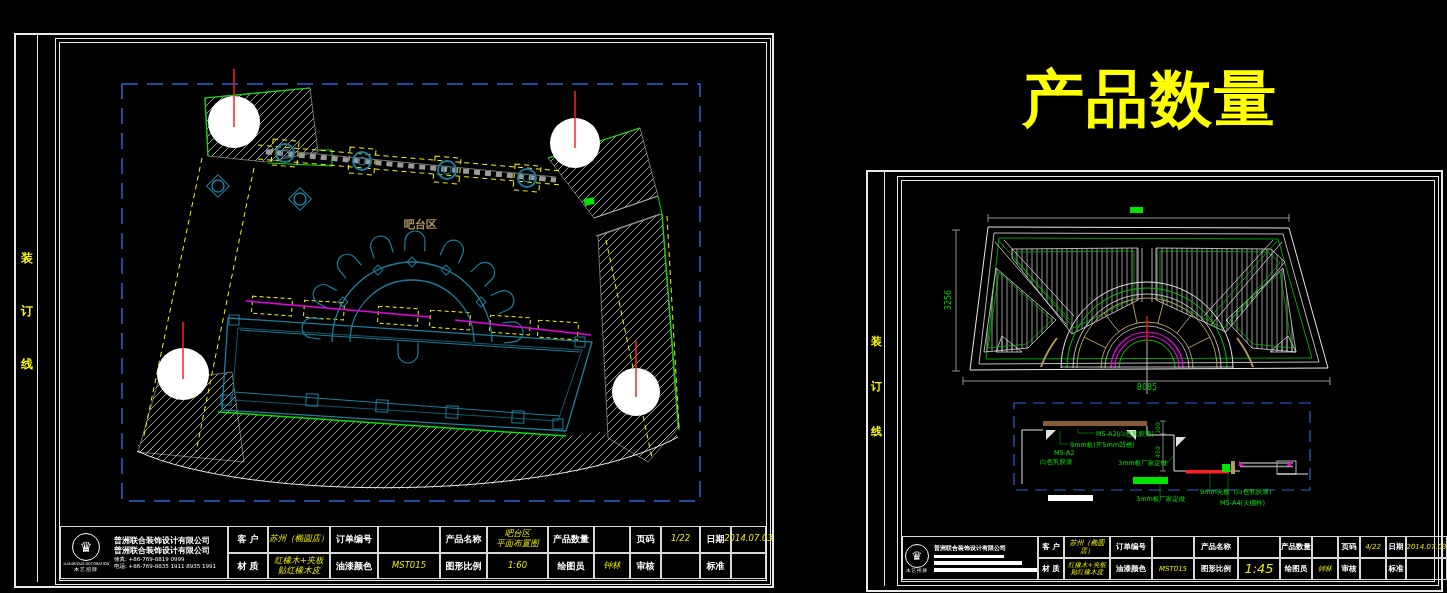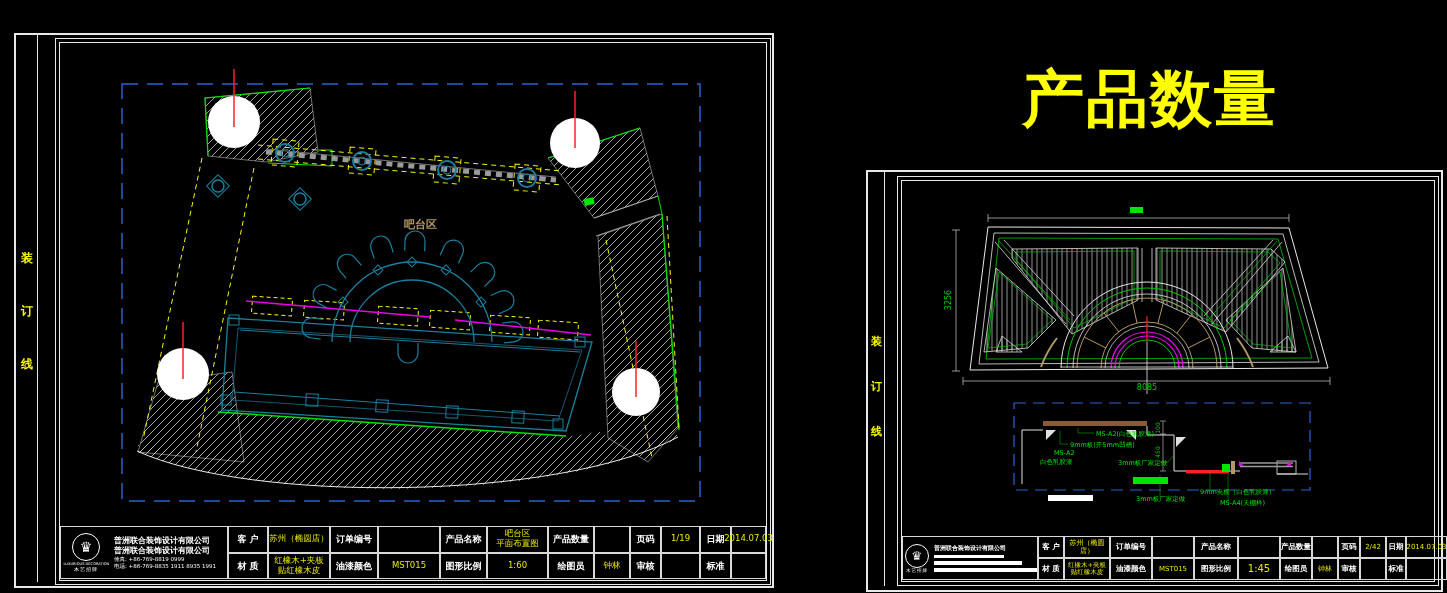--- a/index.html
+++ b/index.html
@@ -20,21 +20,21 @@
   .logo-col{display:flex;flex-direction:column;align-items:center;width:46px;}
   .logo-circle{border:1.5px solid #fff;border-radius:50%;display:flex;align-items:center;justify-content:center;color:#fff;}
   .logo-cap{font-size:4px;white-space:nowrap;transform:scale(.9);color:#fff;}
   .logo-sub{font-size:5px;color:#fff;letter-spacing:1px;}
   .co-col{display:flex;flex-direction:column;justify-content:center;line-height:1.25;}
   .co-name{font-size:8px;font-weight:bold;white-space:nowrap;}
   .co-tel{font-size:5.5px;white-space:nowrap;}
   .tb-grid{display:grid;}
   .tb-grid>div{outline:1px solid #d8d8d8;outline-offset:-1px;display:flex;align-items:center;justify-content:center;text-align:center;line-height:1.15;}
   .tb-label{font-size:9px;font-weight:bold;color:#fff;}
-  .tb-value{font-size:8.5px;color:#e8e800;white-space:pre-line;}
+  .tb-value{font-size:8.5px;color:#e8e800;white-space:pre-line;font-style:italic;}
   .redbar{background:#fff;}
 </style>
 </head>
 <body>
 
 <div class="abs sheet-outer" style="left:14px;top:33px;width:756px;height:551px;"></div>
 <div class="abs vline" style="left:37px;top:35px;height:547px;"></div>
 <div class="abs frame" style="left:55px;top:38px;width:714px;height:545px;"></div>
 <div class="abs frame" style="left:59px;top:42px;width:706px;height:537px;"></div>
 
@@ -180,21 +180,21 @@
     <div class="tb-label">客 户</div>
     <div class="tb-value">苏州（椭圆店）</div>
     <div class="tb-label">订单编号</div>
     <div class="tb-value"></div>
     <div class="tb-label">产品名称</div>
     <div class="tb-value">吧台区
 平面布置图</div>
     <div class="tb-label">产品数量</div>
     <div class="tb-value"></div>
     <div class="tb-label">页码</div>
-    <div class="tb-value">1/19</div>
+    <div class="tb-value">1/22</div>
     <div class="tb-label">日期</div>
     <div class="tb-value">2014.07.03</div>
     <div class="tb-label">材 质</div>
     <div class="tb-value">红橡木+夹板
 贴红橡木皮</div>
     <div class="tb-label">油漆颜色</div>
     <div class="tb-value">MST015</div>
     <div class="tb-label">图形比例</div>
     <div class="tb-value">1:60</div>
     <div class="tb-label">绘图员</div>
@@ -369,30 +369,30 @@
   <div class="tb-grid" style="width:400px;grid-template-columns:26px 46px 42px 42px 44px 42px 32px 26px 22px 26px 20px 41px;grid-template-rows:1fr 1fr;font-size:7px;">
     <div class="tb-label" style="font-size:7.5px;">客 户</div>
     <div class="tb-value" style="font-size:7px;">苏州（椭圆店）</div>
     <div class="tb-label" style="font-size:7.5px;">订单编号</div>
     <div class="tb-value" style="font-size:7px;"></div>
     <div class="tb-label" style="font-size:7.5px;">产品名称</div>
     <div class="tb-value" style="font-size:7px;"></div>
     <div class="tb-label" style="font-size:7.5px;">产品数量</div>
     <div class="tb-value" style="font-size:7px;"></div>
     <div class="tb-label" style="font-size:7.5px;">页码</div>
-    <div class="tb-value" style="font-size:7px;">2/42</div>
+    <div class="tb-value" style="font-size:7px;">4/22</div>
     <div class="tb-label" style="font-size:7.5px;">日期</div>
     <div class="tb-value" style="font-size:7px;">2014.07.03</div>
     <div class="tb-label" style="font-size:7.5px;">材 质</div>
     <div class="tb-value" style="font-size:6.5px;">红橡木+夹板
 贴红橡木皮</div>
     <div class="tb-label" style="font-size:7.5px;">油漆颜色</div>
     <div class="tb-value" style="font-size:7px;">MST015</div>
     <div class="tb-label" style="font-size:7.5px;">图形比例</div>
-    <div class="tb-value" style="font-size:10px;">1:45</div>
+    <div class="tb-value" style="font-size:13px;">1:45</div>
     <div class="tb-label" style="font-size:7.5px;">绘图员</div>
     <div class="tb-value" style="font-size:7px;">钟林</div>
     <div class="tb-label" style="font-size:7.5px;">审核</div>
     <div class="tb-value" style="font-size:7px;"></div>
     <div class="tb-label" style="font-size:7.5px;">标准</div>
     <div class="tb-value" style="font-size:7px;"></div>
   </div>
 </div>
 
 </body></html>

